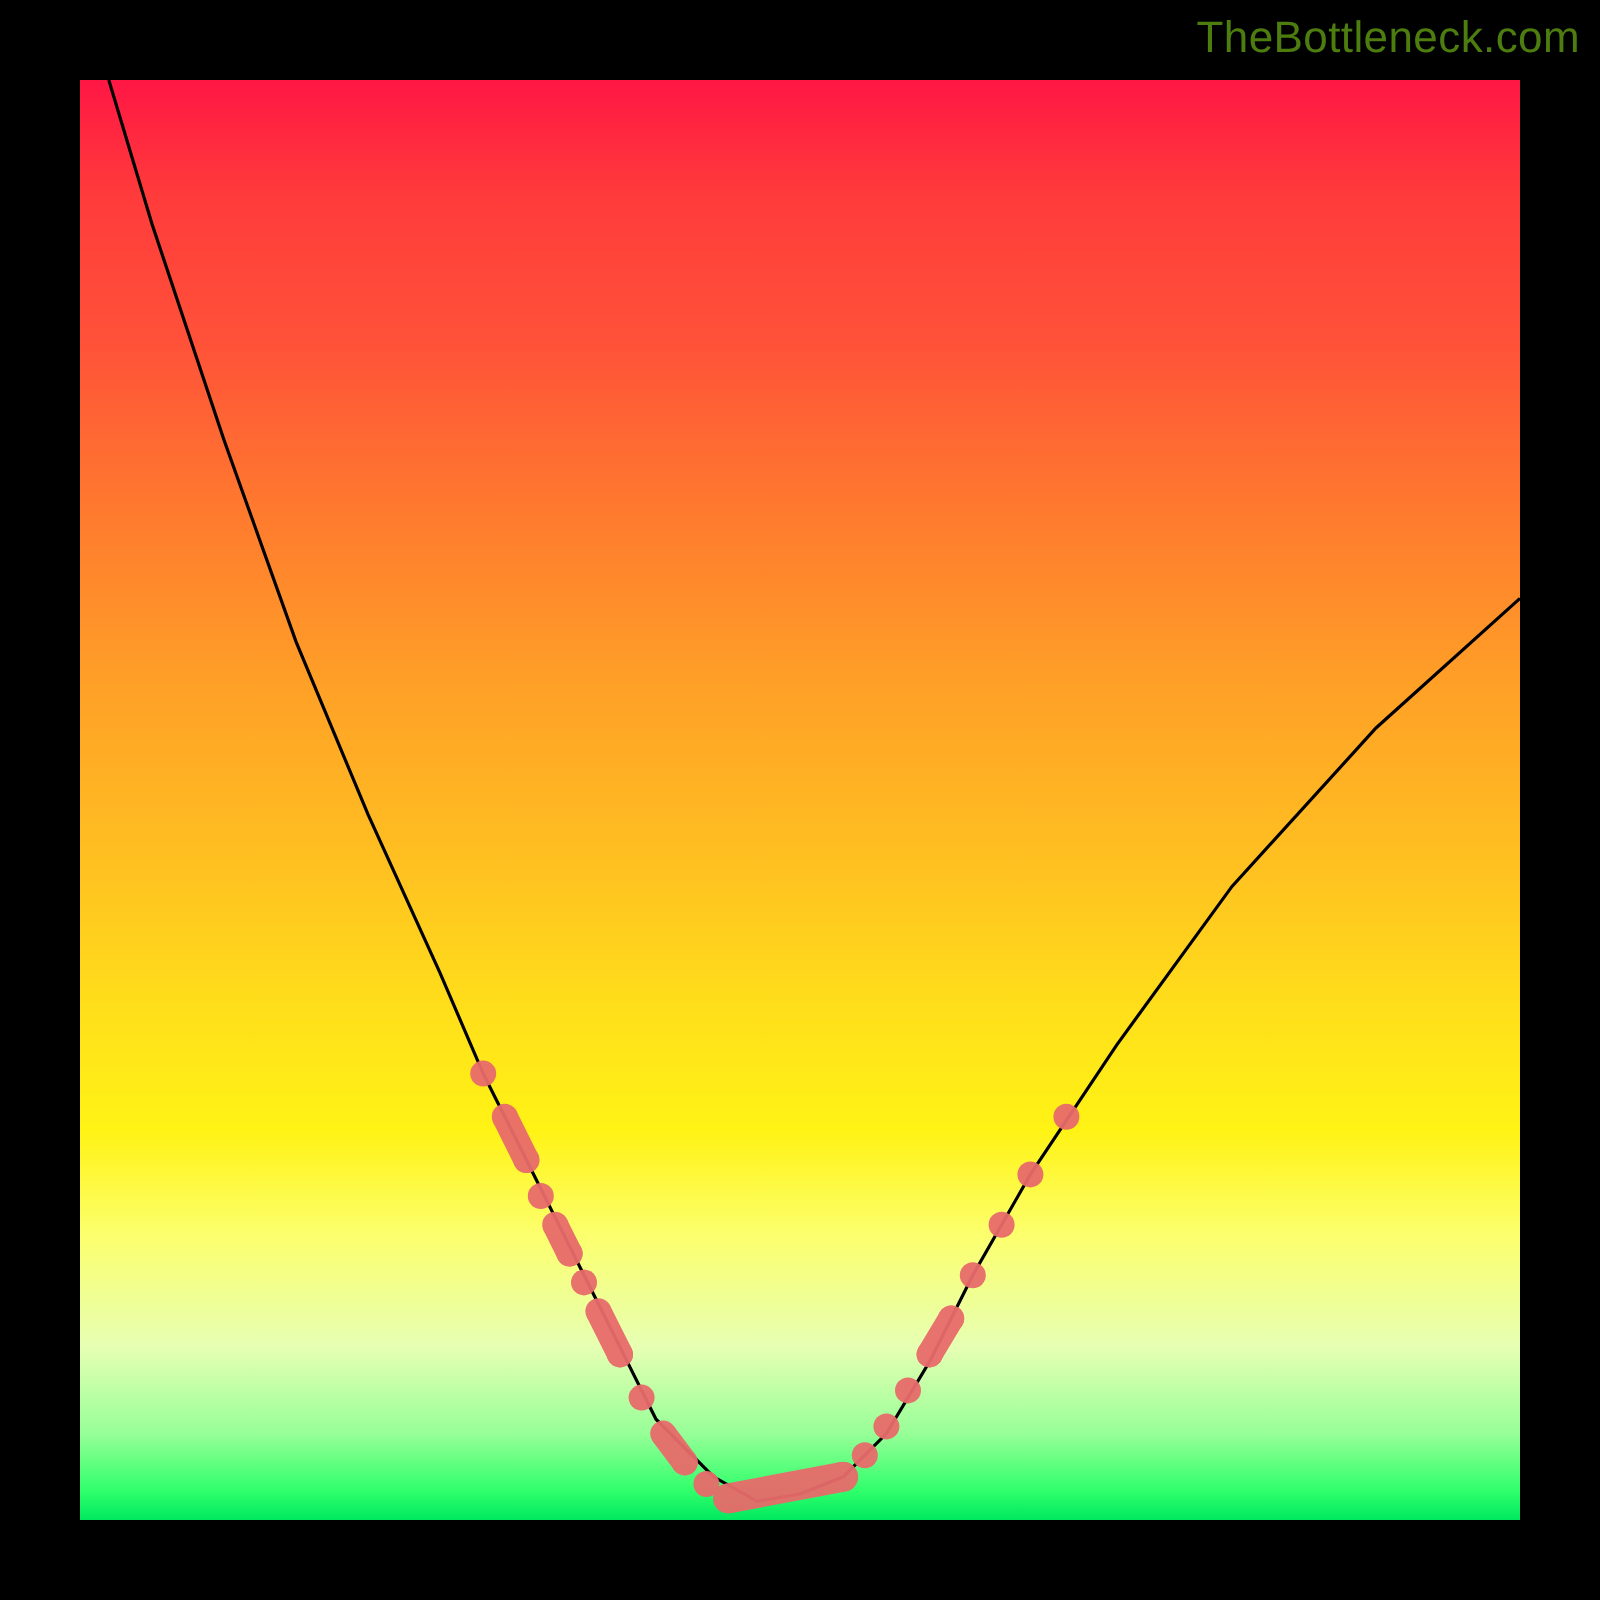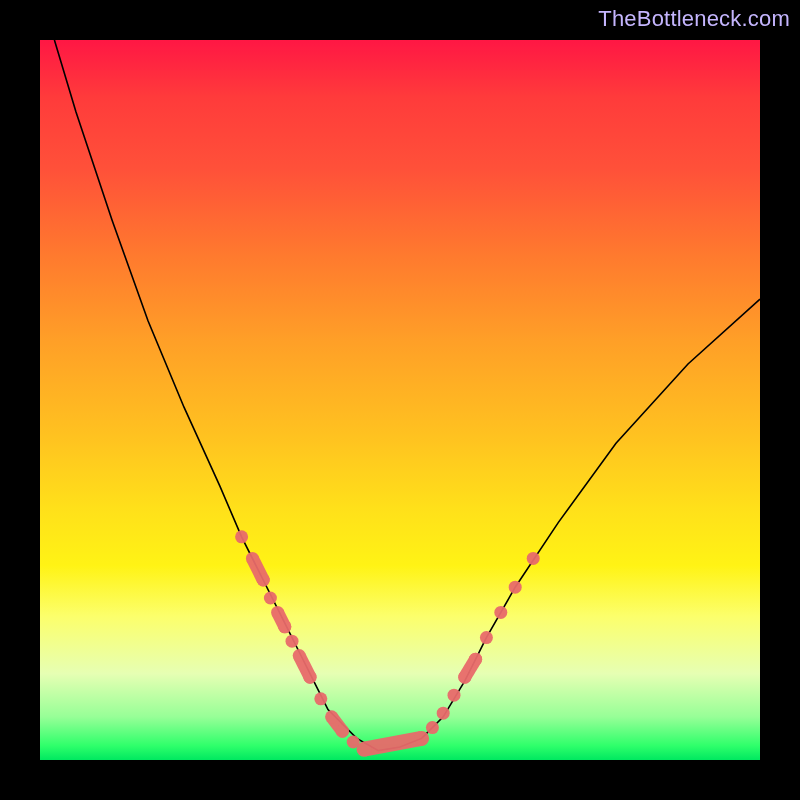--- a/index.html
+++ b/index.html
@@ -37,21 +37,21 @@
       #e6ffb3 88%,
       #97ff97 94%,
       #2fff6b 98%,
       #00e860 100%
     );
   }
   .watermark {
     position: absolute;
     top: 6px;
     right: 10px;
-    color: #c4b5fd;
+    color: #4d7c0f;
     font-size: 22px;
     letter-spacing: 0.2px;
     user-select: none;
   }
   svg.curve {
     position: absolute;
     left: 0;
     top: 0;
     width: 720px;
     height: 720px;

